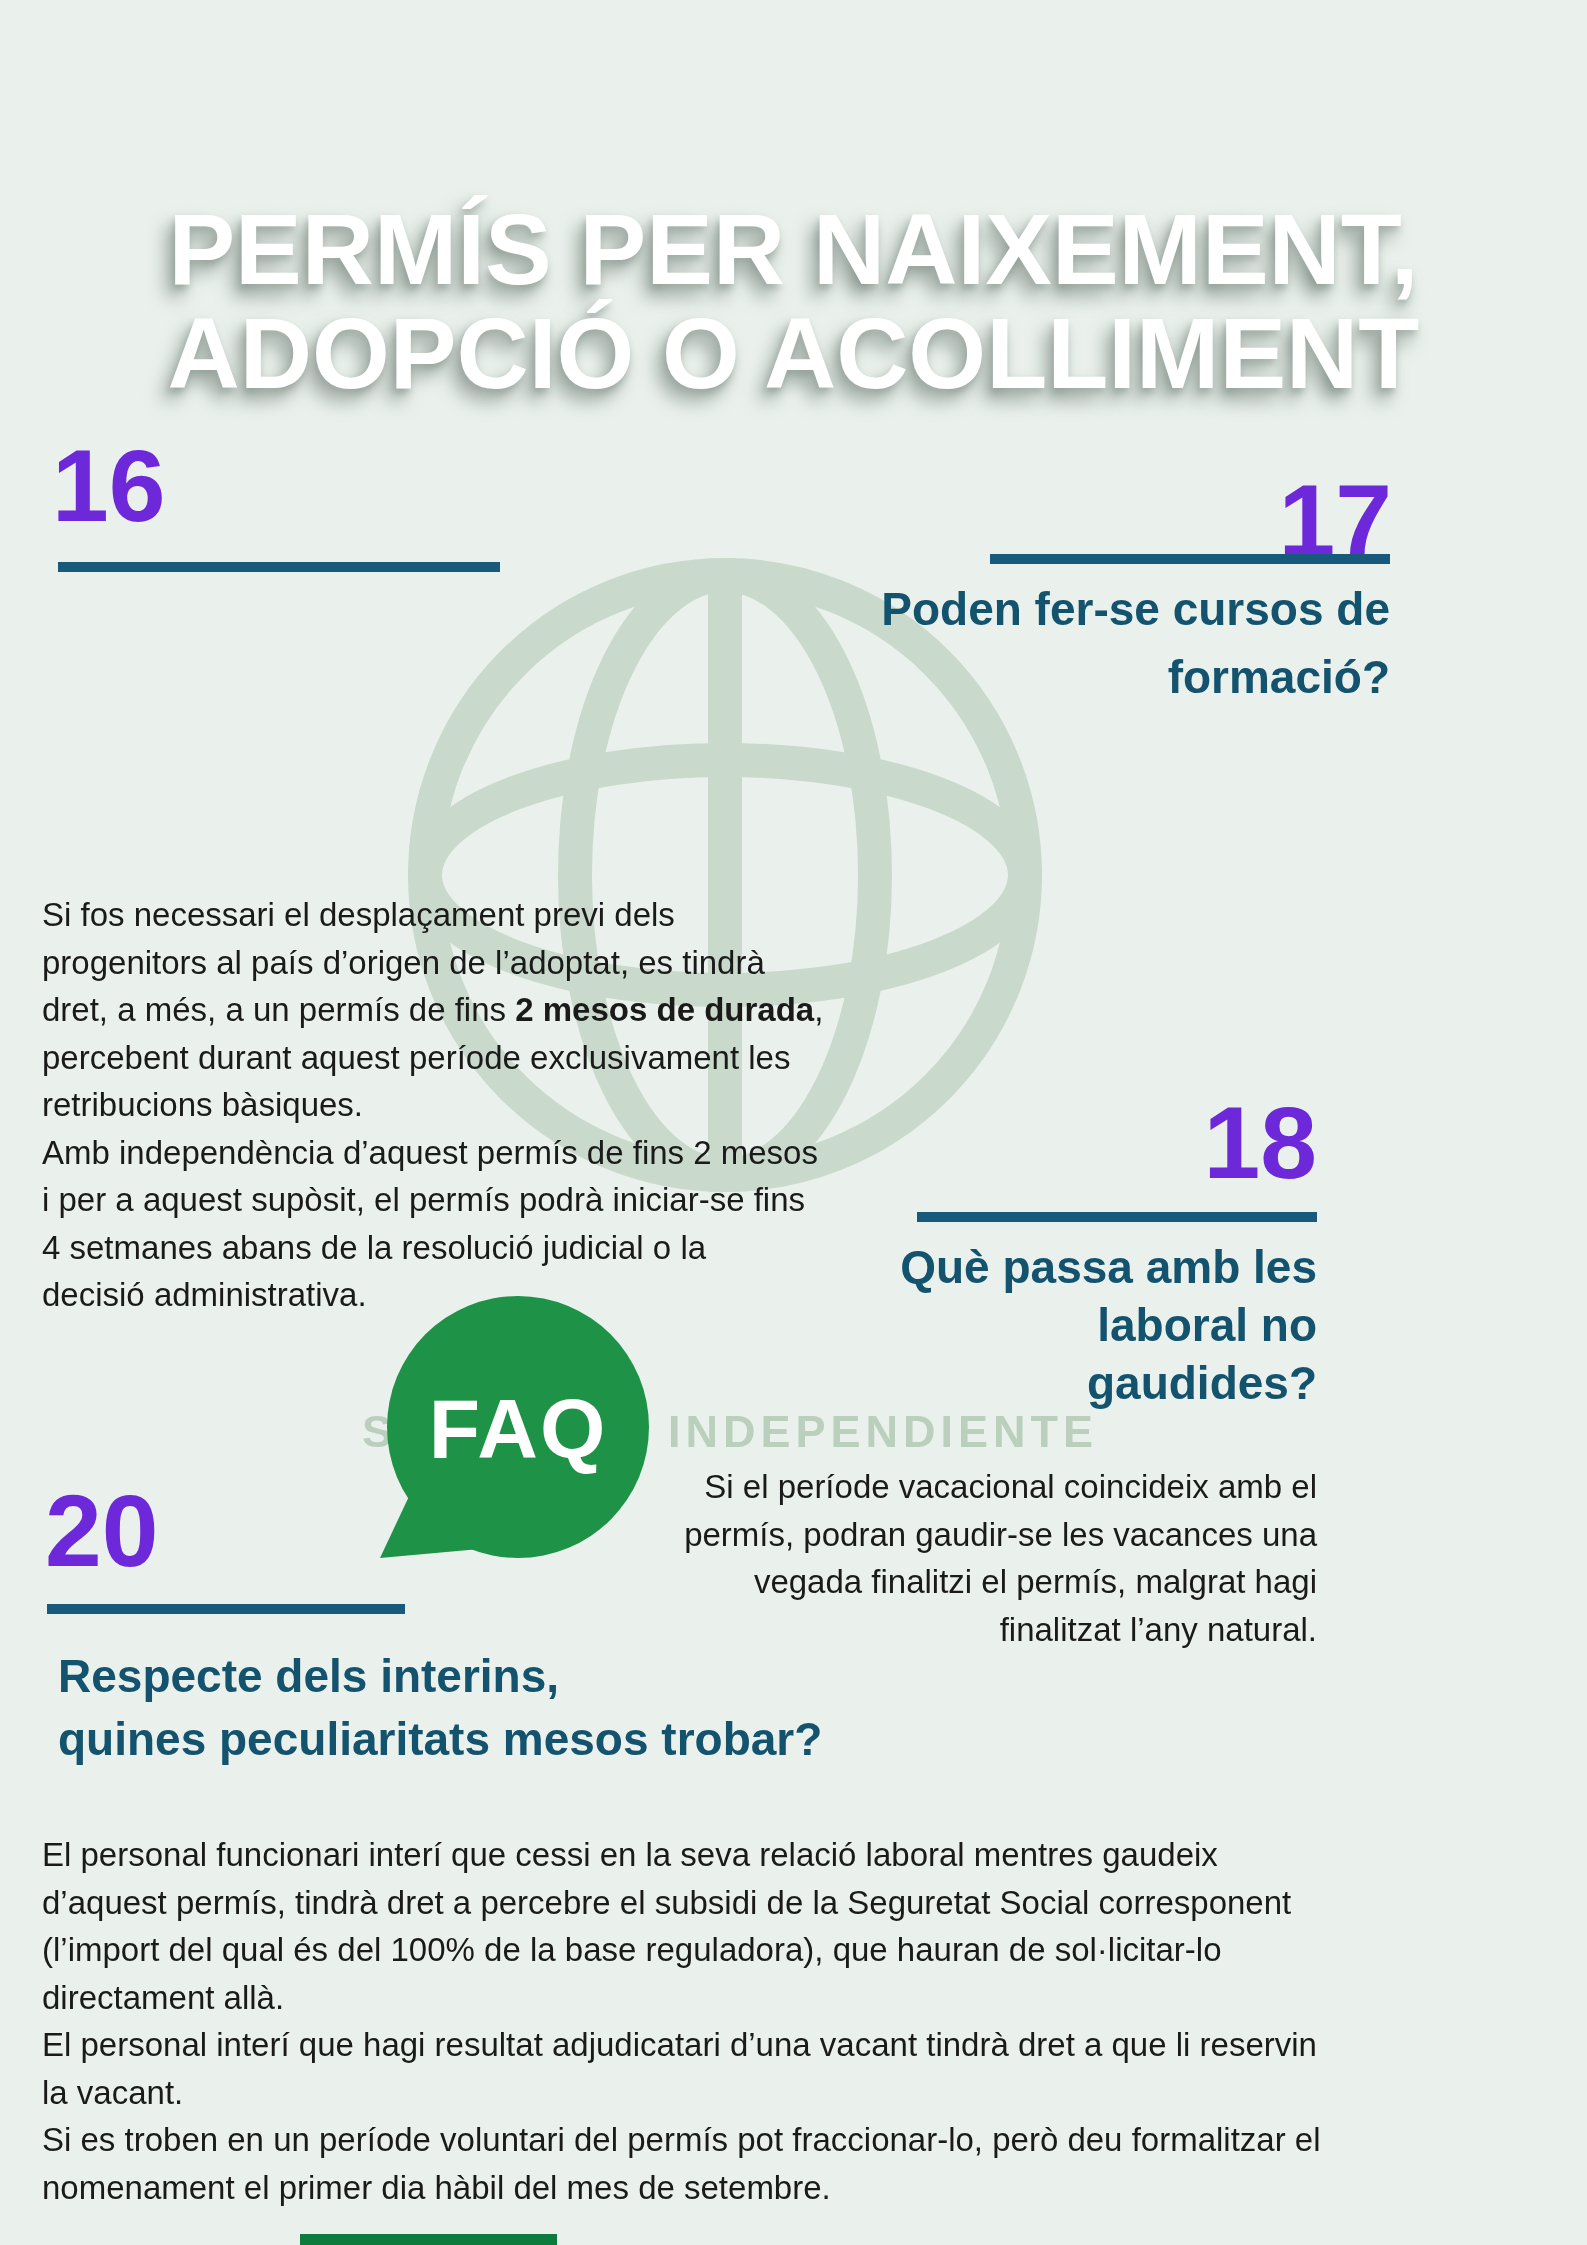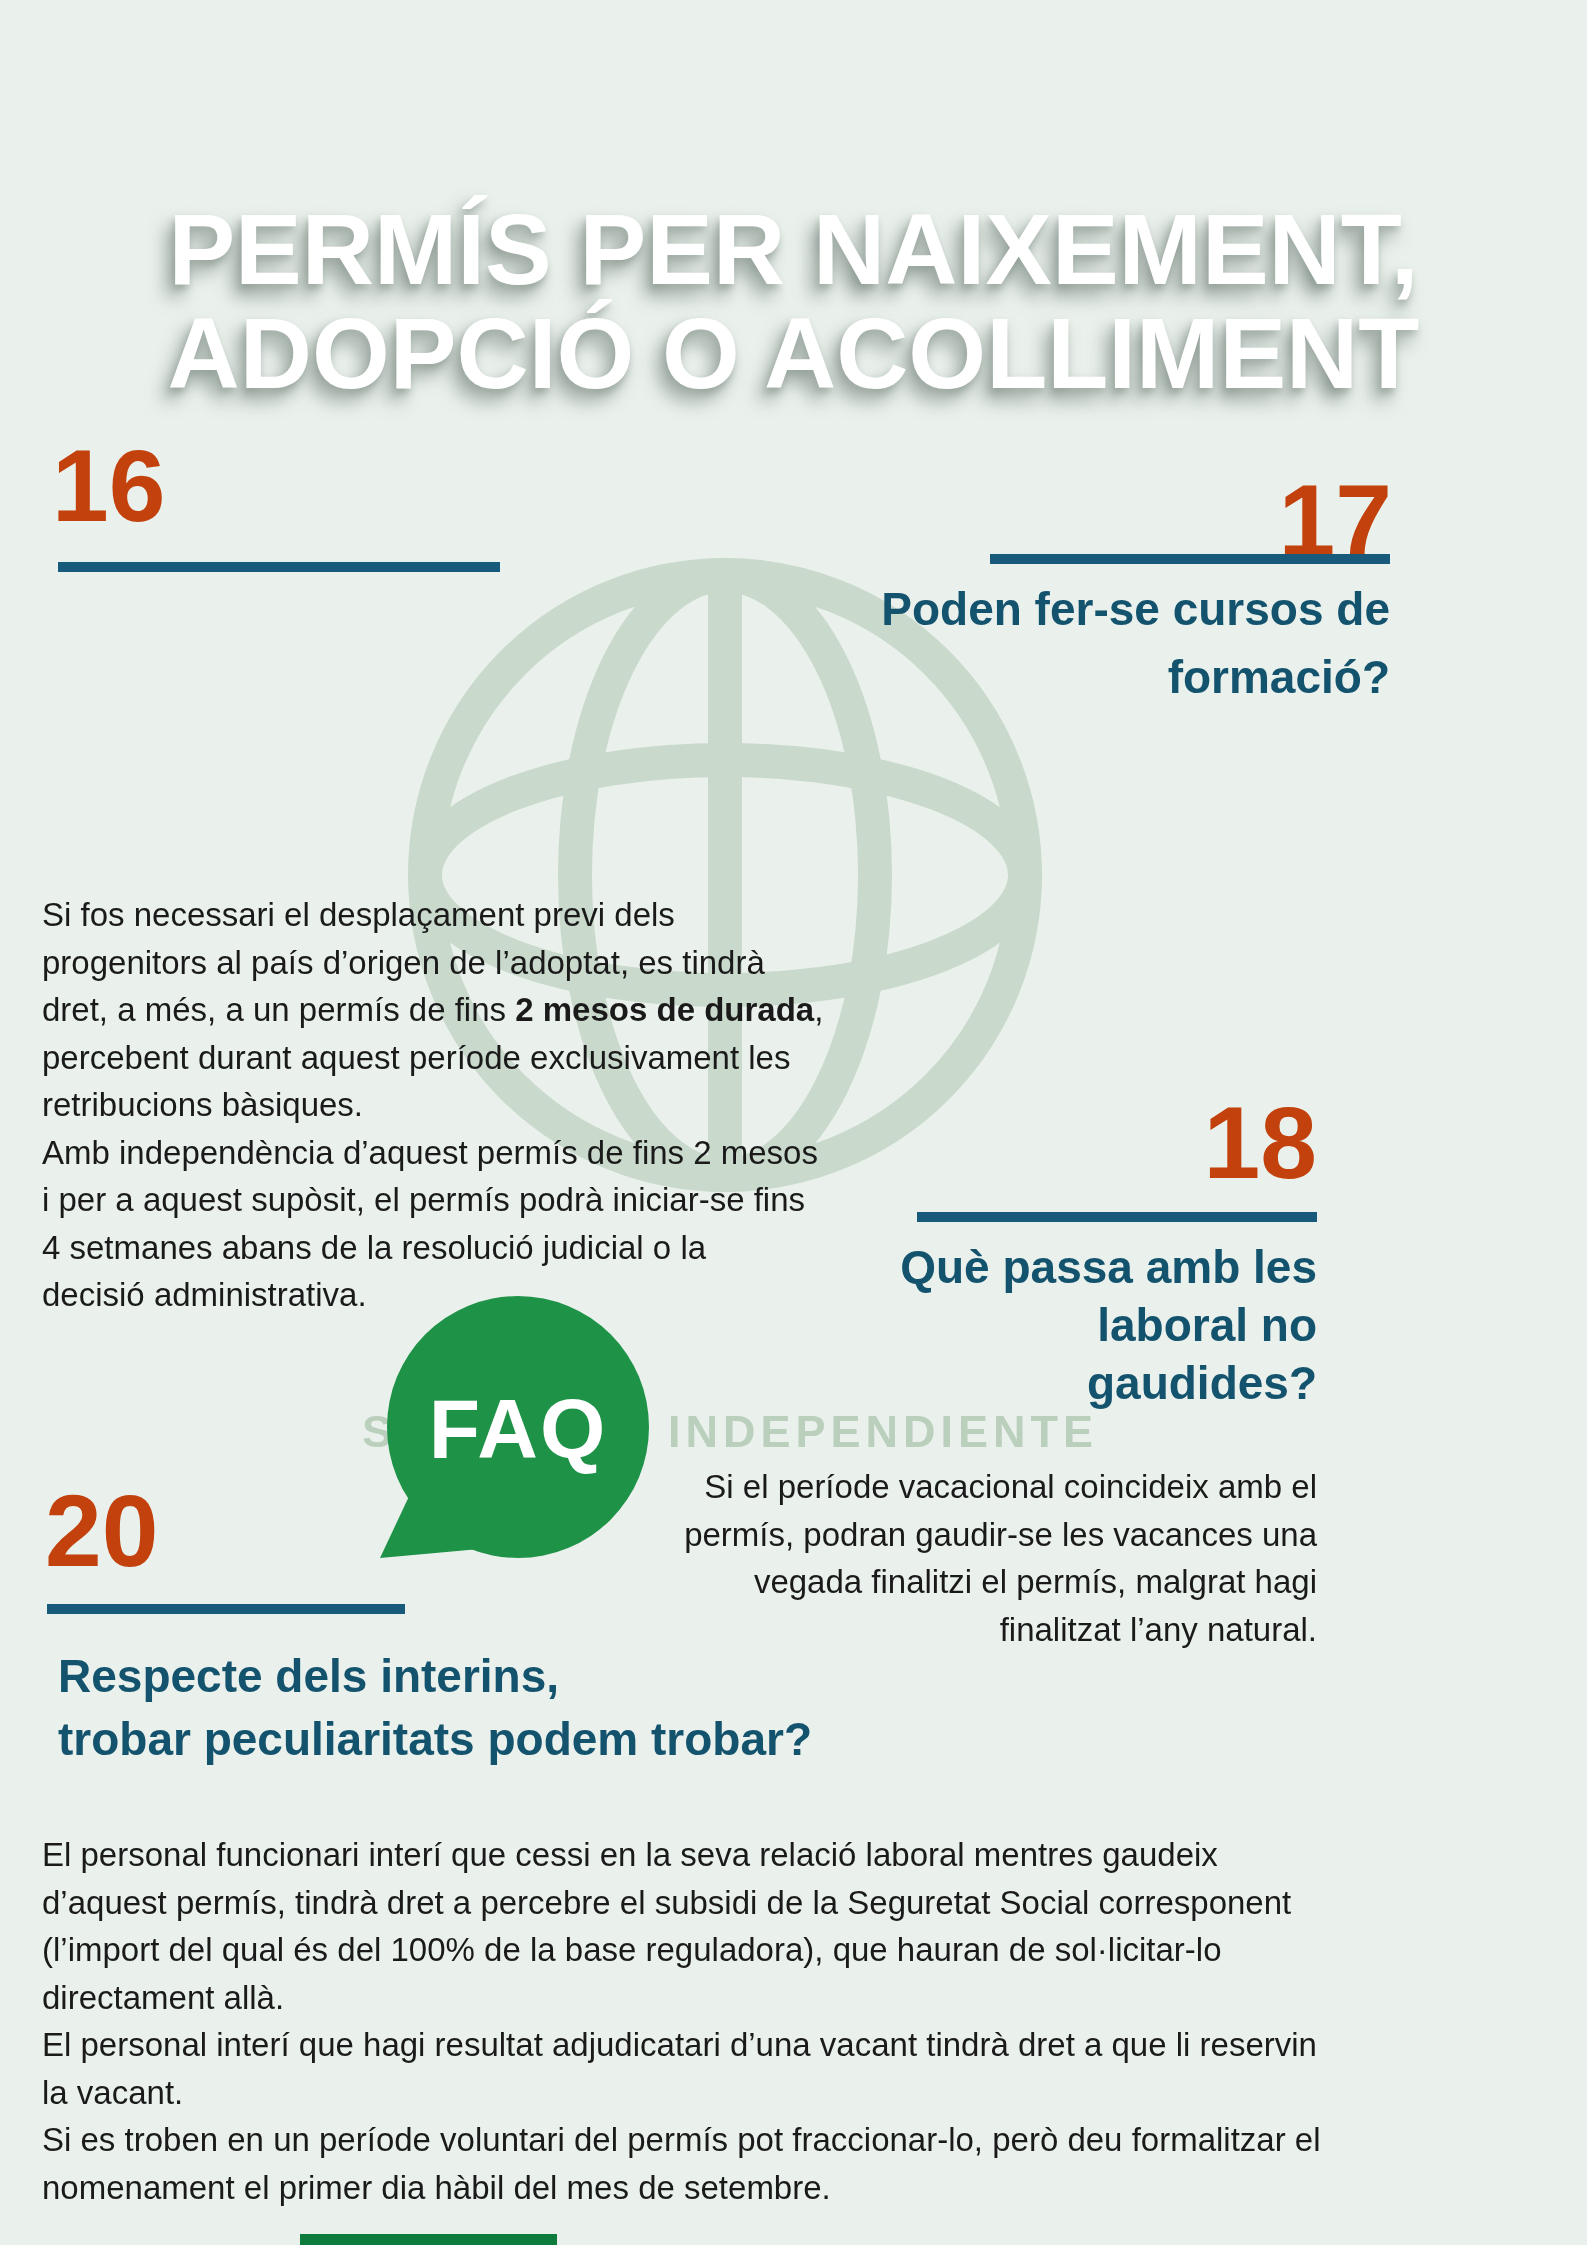--- a/index.html
+++ b/index.html
@@ -22,21 +22,21 @@
   
   .title{
     position:absolute;top:130px;left:0;width:100%;
     text-align:center;color:#ffffff;font-weight:bold;
     font-size:100px;line-height:1.04;letter-spacing:0px;
     white-space:pre-line;
     text-shadow:-8px 12px 18px rgba(118,132,124,.75),
                 -2px 5px 7px rgba(118,132,124,.45);
   }
   
-  .num{position:absolute;color:#c2410c;font-size:102px;font-weight:bold;line-height:1;}
+  .num{position:absolute;color:#6d28d9;font-size:102px;font-weight:bold;line-height:1;}
   .rule{position:absolute;height:10px;background:#175a7c;}
   .q{
     position:absolute;color:#14536e;font-weight:bold;font-size:46px;
     line-height:64px;white-space:pre-line;
   }
   .a{
     position:absolute;color:#1a1a1a;font-size:33px;line-height:47.5px;
     white-space:pre-line;
   }
   .right{text-align:right;}
@@ -110,21 +110,21 @@
 
   <svg class="faq" viewBox="0 0 288 285">
     <path d="M 48 185 L 8 270 L 140 258 Z" fill="#1e9247"></path>
     <circle cx="146" cy="139" r="131" fill="#1e9247"></circle>
     <text x="146" y="170" text-anchor="middle" fill="#ffffff" font-family="Liberation Sans, sans-serif" font-size="84" font-weight="bold" letter-spacing="2">FAQ</text>
   </svg>
 
   <div class="num n19">20</div>
   <div class="rule r19"></div>
   <div class="q q19">Respecte dels interins,
-trobar peculiaritats podem trobar?</div>
+quines peculiaritats mesos trobar?</div>
   <p class="a a19">El personal funcionari interí que cessi en la seva relació laboral mentres gaudeix
 d’aquest permís, tindrà dret a percebre el subsidi de la Seguretat Social corresponent
 (l’import del qual és del 100% de la base reguladora), que hauran de sol·licitar-lo
 directament allà.
 El personal interí que hagi resultat adjudicatari d’una vacant tindrà dret a que li reservin
 la vacant.
 Si es troben en un període voluntari del permís pot fraccionar-lo, però deu formalitzar el
 nomenament el primer dia hàbil del mes de setembre.</p>
 
   <div class="bbar"></div>

